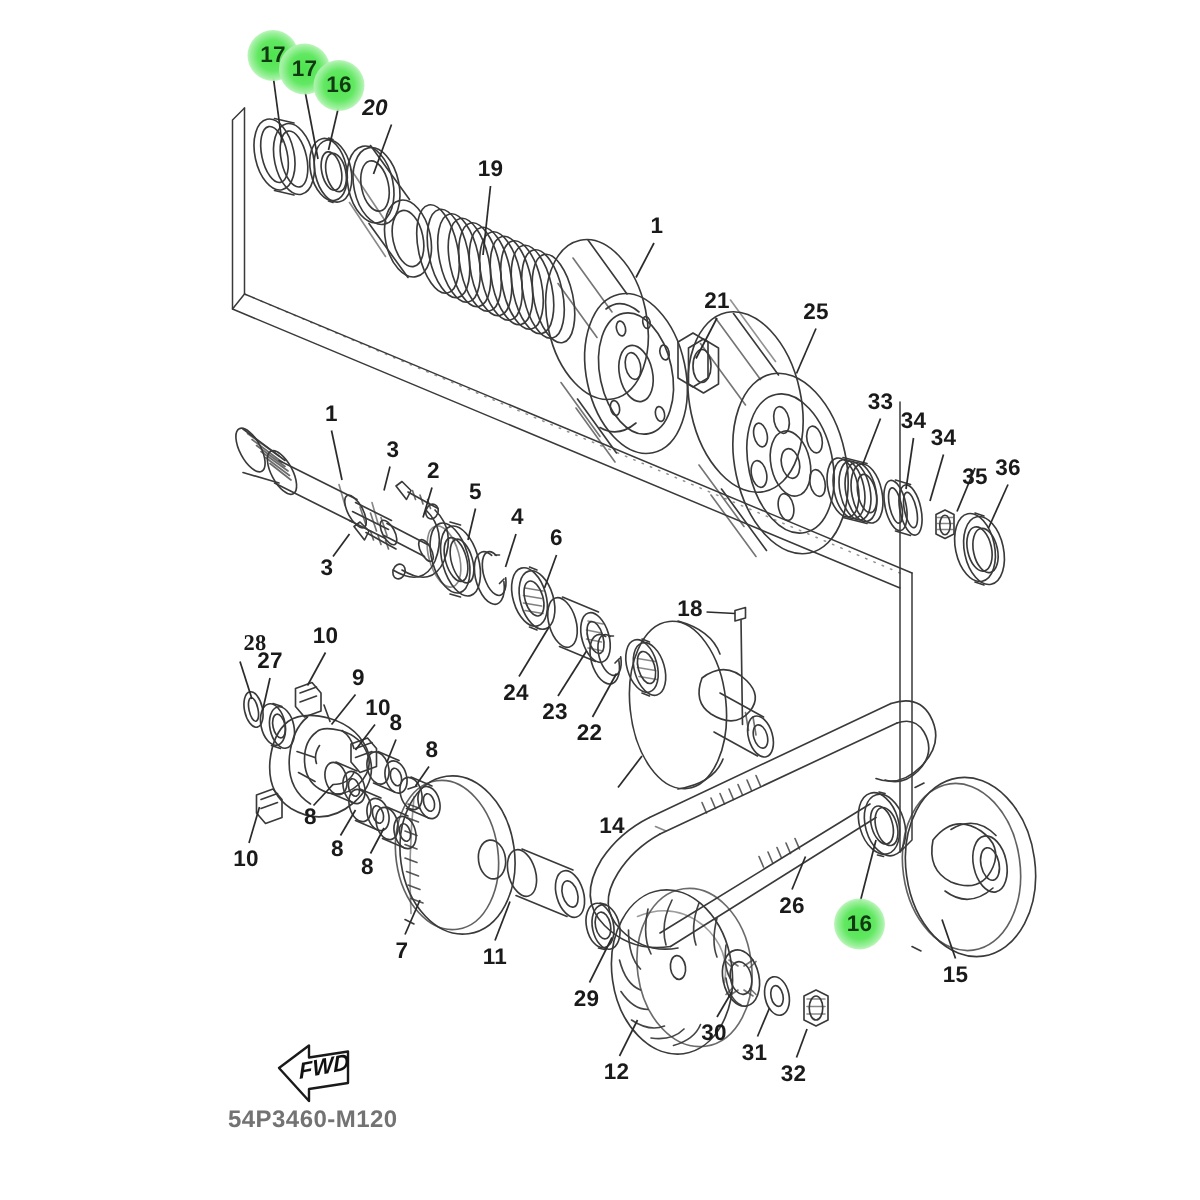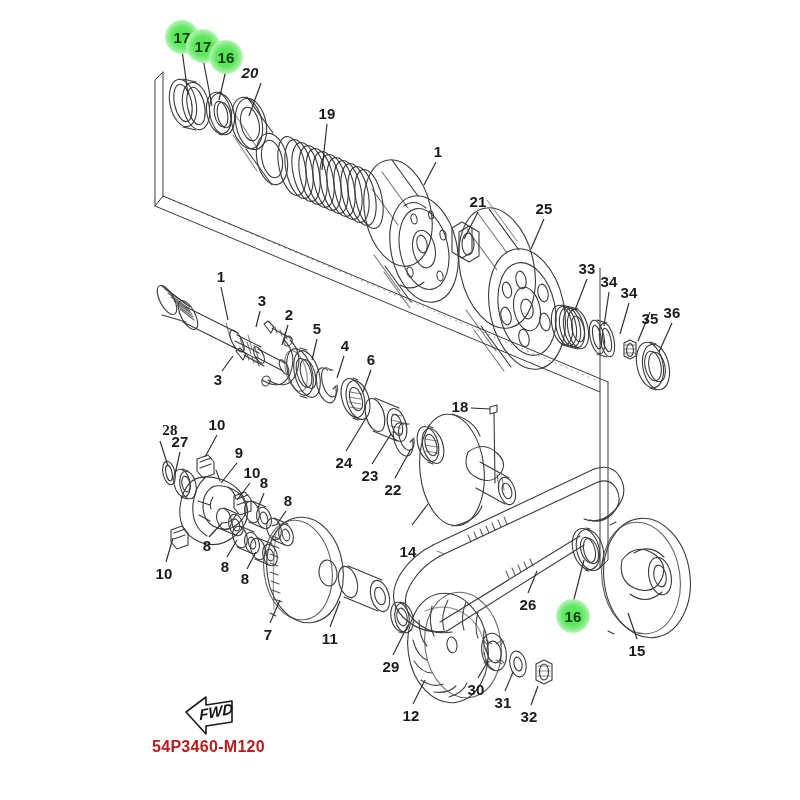--- a/index.html
+++ b/index.html
@@ -4,21 +4,21 @@
 <style>
   html,body{margin:0;padding:0;background:#ffffff;}
   body{width:800px;height:800px;font-family:"Liberation Sans",sans-serif;}
   #stage{position:relative;width:800px;height:800px;background:#fff;overflow:hidden;}
   svg.layer{position:absolute;left:0;top:0;width:800px;height:800px;}
   .lbl{position:absolute;font-family:"Liberation Sans",sans-serif;font-size:15px;font-weight:700;color:#1a1a1a;
        white-space:nowrap;transform:translate(-50%,-50%);letter-spacing:.2px;}
   .lbl.hl{color:#123a12;}
   .hlblob{position:absolute;width:34px;height:34px;border-radius:50%;transform:translate(-50%,-50%);
     background:radial-gradient(circle at 50% 50%, #4ee34e 0%, #62e862 42%, #9cf09c 62%, rgba(215,250,215,0.75) 80%, rgba(255,255,255,0) 100%);}
-  #partno{position:absolute;font-size:16px;font-weight:700;color:#b91c1c;letter-spacing:.3px;}
+  #partno{position:absolute;font-size:16px;font-weight:700;color:#737373;letter-spacing:.3px;}
   #fwdtxt{position:absolute;font-size:15px;font-weight:700;font-style:italic;color:#111;
      transform:rotate(-11deg) skewX(-9deg);}
 </style>
 </head>
 <body>
 
 <div id="stage">
 
   <svg class="layer" viewBox="0 0 800 800">
     <defs>

